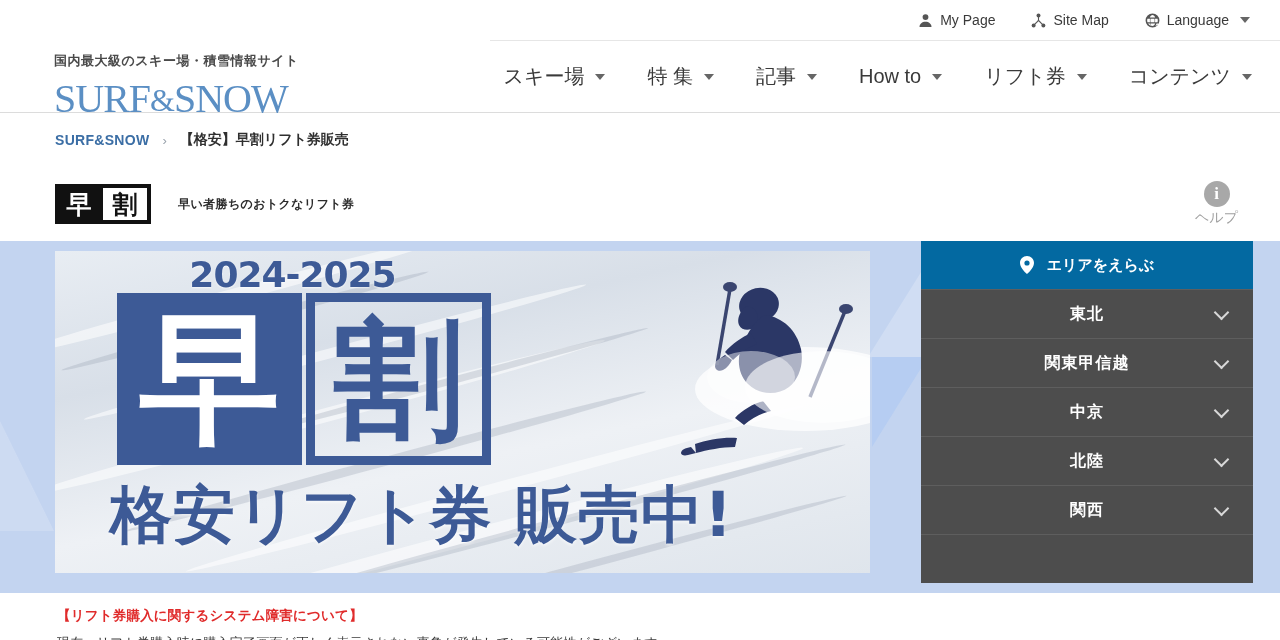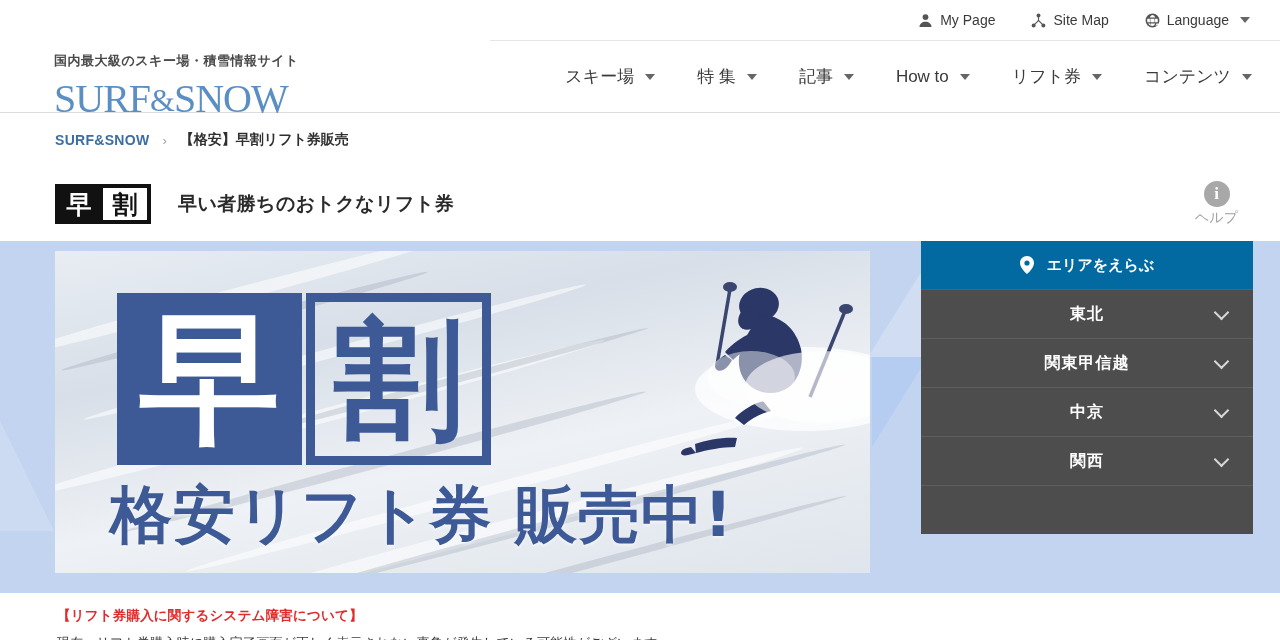--- a/index.html
+++ b/index.html
@@ -49,21 +49,21 @@
     border-top: 6px solid #666;
   }
 
   .mainnav {
     position: absolute; left: 490px; top: 41px; right: 0; height: 71px;
     display: flex; align-items: center; justify-content: flex-end;
     gap: 42px; padding-right: 28px;
   }
   .nav-item {
     display: flex; align-items: center; gap: 7px;
-    font-size: 17px; color: #3a3a3a; cursor: pointer; white-space: nowrap;
+    font-size: 20px; color: #3a3a3a; cursor: pointer; white-space: nowrap;
     font-weight: 500;
   }
 
   
   .breadcrumb {
     height: 54px; display: flex; align-items: center;
     padding-left: 55px; gap: 13px; font-size: 14px;
   }
   .bc-home { color: #3b6ea5; cursor: pointer; font-weight: 600; letter-spacing: .3px; }
   .bc-sep { color: #9aa3ad; font-size: 13px; }
@@ -79,21 +79,21 @@
     border: 2px solid #111; background: #111;
   }
   .badge-cell {
     flex: 1; display: flex; align-items: center; justify-content: center;
     font-size: 25px; font-weight: 700; line-height: 1;
     font-family: "DejaVu Sans", sans-serif;
   }
   .badge-cell.k1 { color: #fff; background: #111; }
   .badge-cell.k2 { color: #111; background: #fff; border: 2px solid #111; }
   .title-sub {
-    margin-left: 27px; font-size: 19px; font-weight: 700; color: #2b2b2b;
+    margin-left: 27px; font-size: 12px; font-weight: 700; color: #2b2b2b;
     letter-spacing: .4px;
   }
   .help-btn {
     position: absolute; right: 42px; top: 50%; transform: translateY(-50%);
     display: flex; flex-direction: column; align-items: center; gap: 2px;
     cursor: pointer;
   }
   .help-circle {
     width: 26px; height: 26px; border-radius: 50%; background: #a8a8a8;
     color: #fff; font-size: 17px; font-weight: 700;
@@ -315,20 +315,21 @@
         <path d="M190 42 L155 128"></path>
       </g>
       <g fill="#3a4570">
         <ellipse cx="75" cy="18" rx="7" ry="5"></ellipse>
         <ellipse cx="191" cy="40" rx="7" ry="5"></ellipse>
       </g>
       <ellipse cx="168" cy="118" rx="78" ry="36" fill="rgba(255,255,255,.62)"></ellipse>
       <ellipse cx="96" cy="108" rx="44" ry="26" fill="rgba(255,255,255,.45)"></ellipse>
     </svg>
 
+    <div class="hero-year">2024-2025</div>
 
     <div class="hero-logo">
       <div class="hl-box">早</div>
       <div class="hl-box2">割</div>
     </div>
 
     <div class="hero-tagline">格安リフト券 販売中!</div>
   </div>
 
   <div class="sidebar">
@@ -345,20 +346,24 @@
     </div>
     <div class="side-item">
       <span>関東甲信越</span>
       <span class="chev"></span>
     </div>
     <div class="side-item">
       <span>中京</span>
       <span class="chev"></span>
     </div>
     <div class="side-item">
+      <span>北陸</span>
+      <span class="chev"></span>
+    </div>
+    <div class="side-item">
       <span>関西</span>
       <span class="chev"></span>
     </div>
     <div class="side-item">
       
       
     </div>
   </div>
 </div>
 

